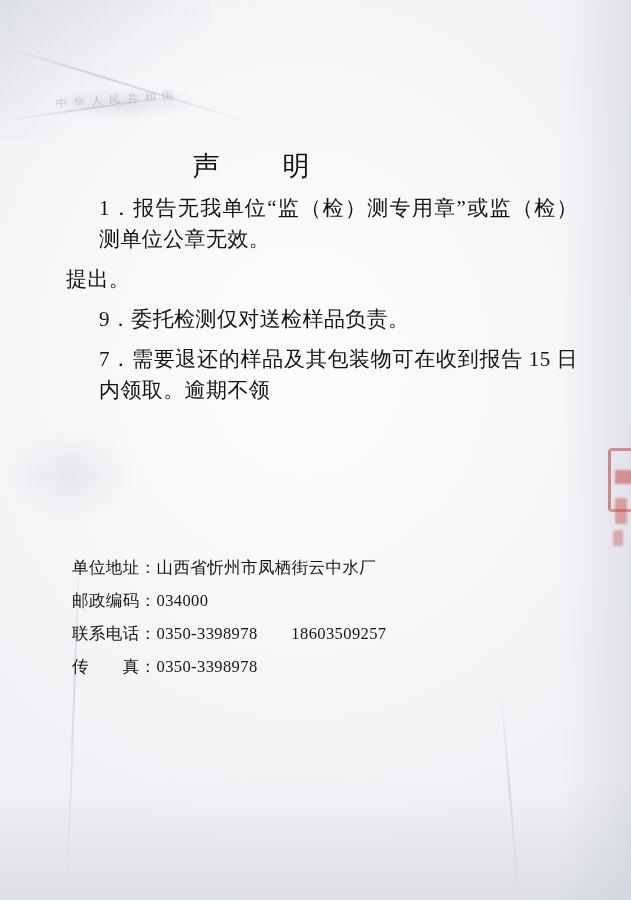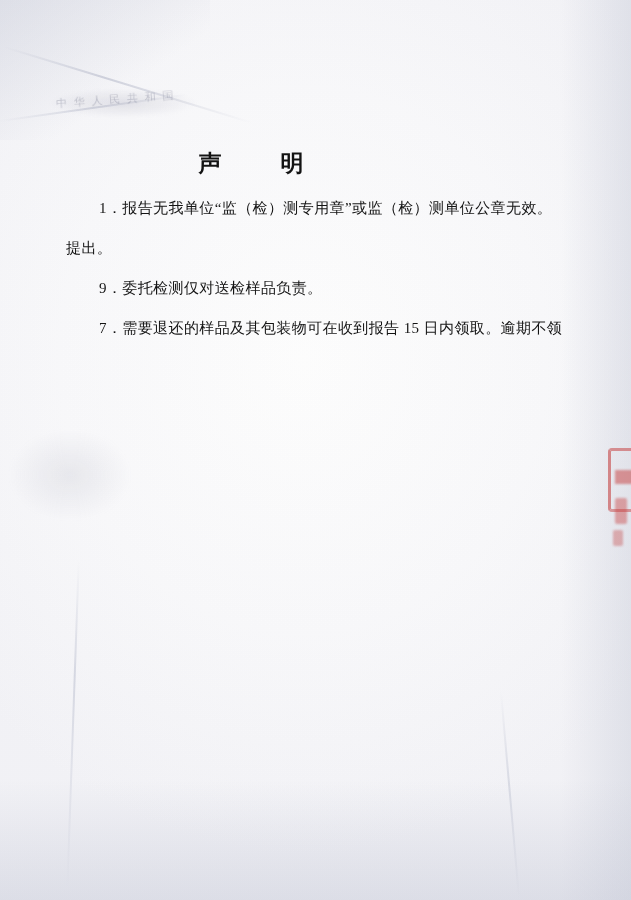--- a/index.html
+++ b/index.html
@@ -140,37 +140,37 @@
     width: 631px;
     height: 900px;
   }
 
   .doc-title {
     position: absolute;
     top: 148px;
     left: 0;
     width: 502px;
     text-align: center;
-    font-size: 23px;
-    font-weight: bold;
+    font-size: 27px;
+    font-weight: normal;
     letter-spacing: 18px;
     text-indent: 18px;
     color: #131313;
     font-family: "Liberation Serif", "DejaVu Serif", serif;
   }
 
   .clauses {
     position: absolute;
     top: 193px;
     left: 66px;
     width: 512px;
   }
 
   .clause {
-    font-size: 15px;
+    font-size: 21px;
     line-height: 31px;
     color: #141414;
     margin-bottom: 9px;
     text-align: justify;
     letter-spacing: 0.4px;
   }
   .clause .indent {
     padding-left: 33px;
     display: block;
   }
@@ -233,17 +233,23 @@
         <span>提出。</span>
       </div>
       <div class="clause">
         <span class="indent">9．委托检测仅对送检样品负责。</span>
       </div>
       <div class="clause">
         <span class="indent">7．需要退还的样品及其包装物可在收到报告 15 日内领取。逾期不领</span>
       </div>
     </div>
 
+    <div class="contact">
+      <div class="contact-line"><span>单位地址：</span><span>山西省忻州市凤栖街云中水厂</span></div>
+      <div class="contact-line"><span>邮政编码：</span><span>034000</span></div>
+      <div class="contact-line"><span>联系电话：</span><span>0350-3398978　　18603509257</span></div>
+      <div class="contact-line"><span>传　　真：</span><span>0350-3398978</span></div>
+    </div>
 
   </div>
 
   <div class="noise"></div>
 </div>
 
 </body></html>

